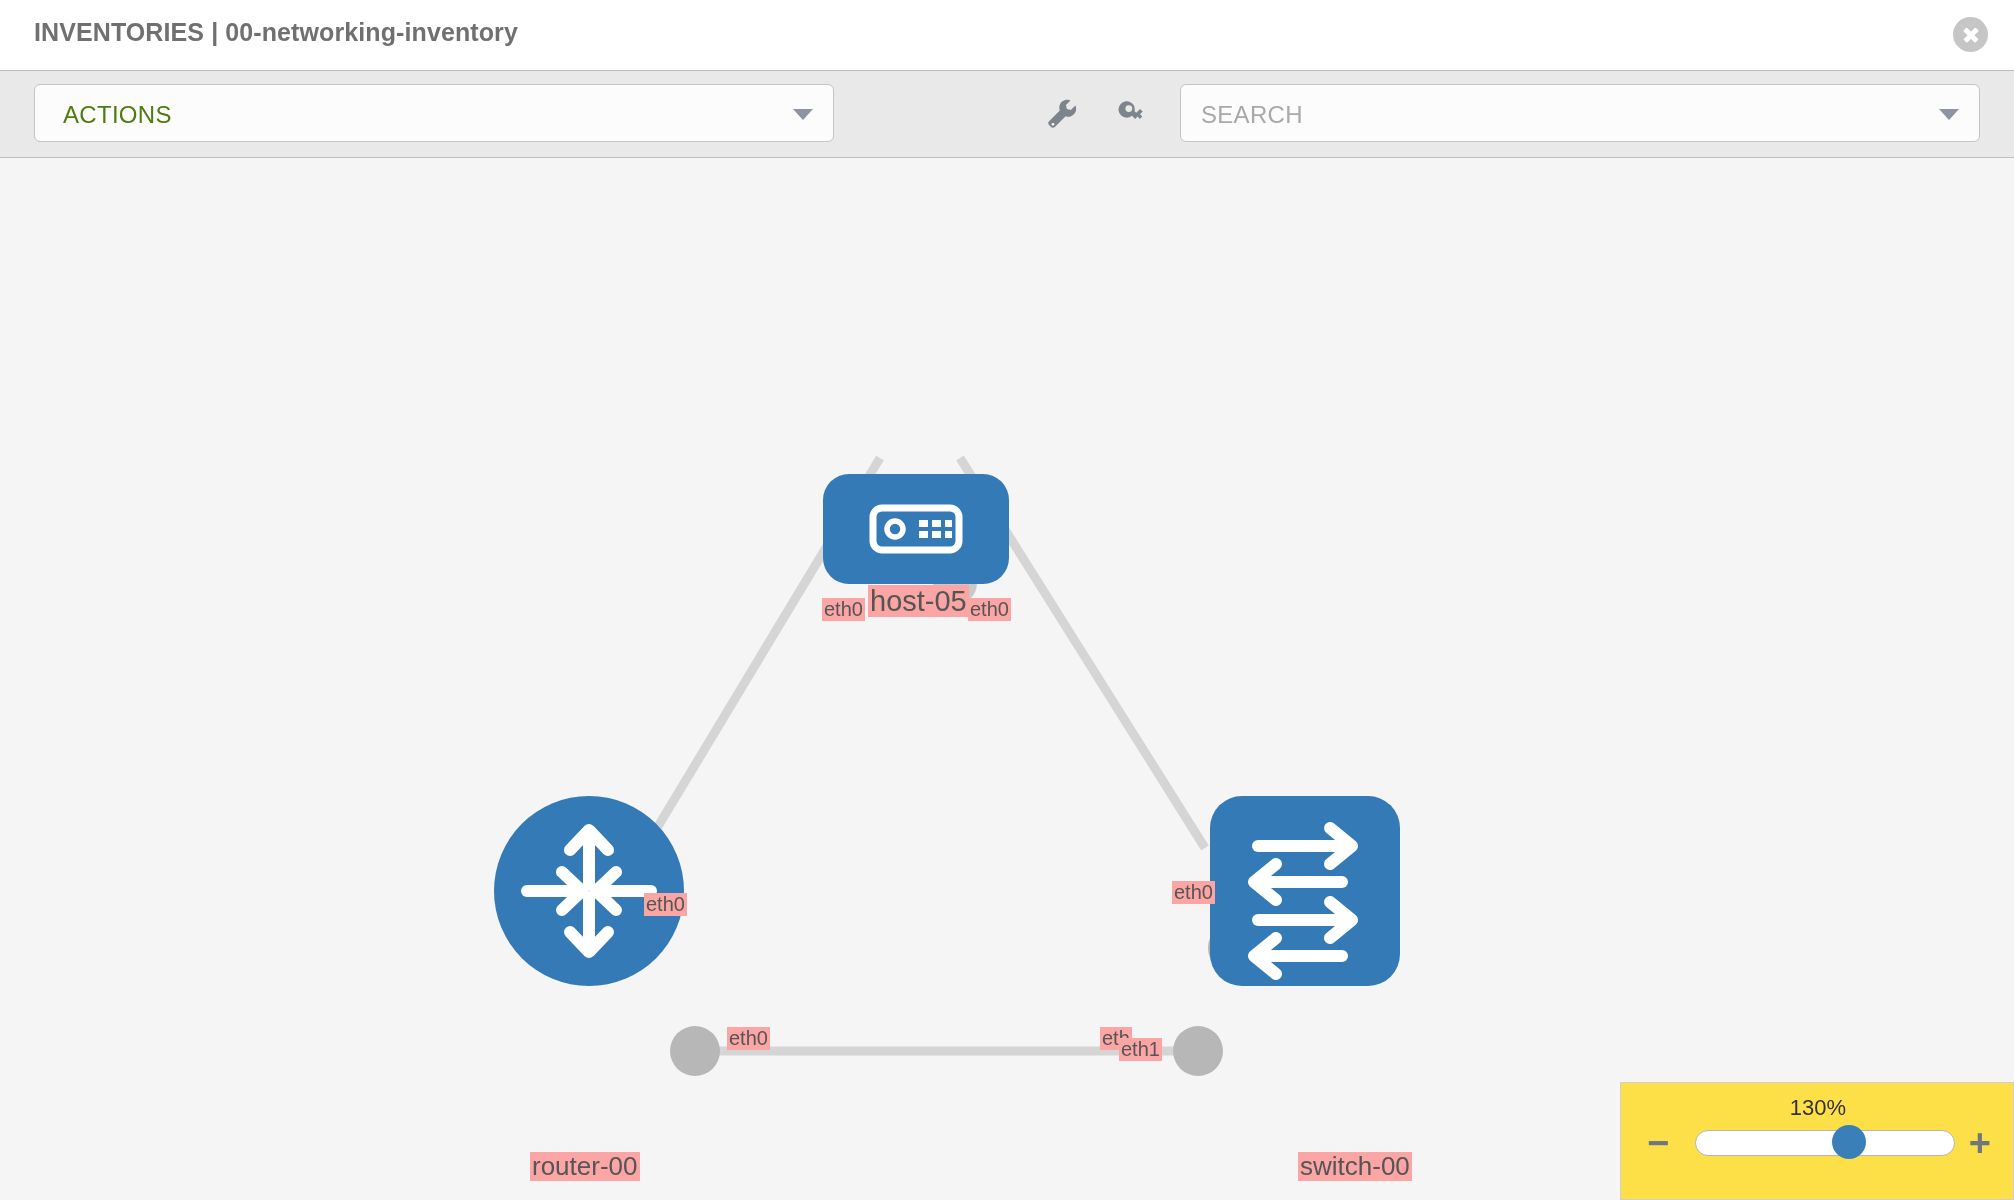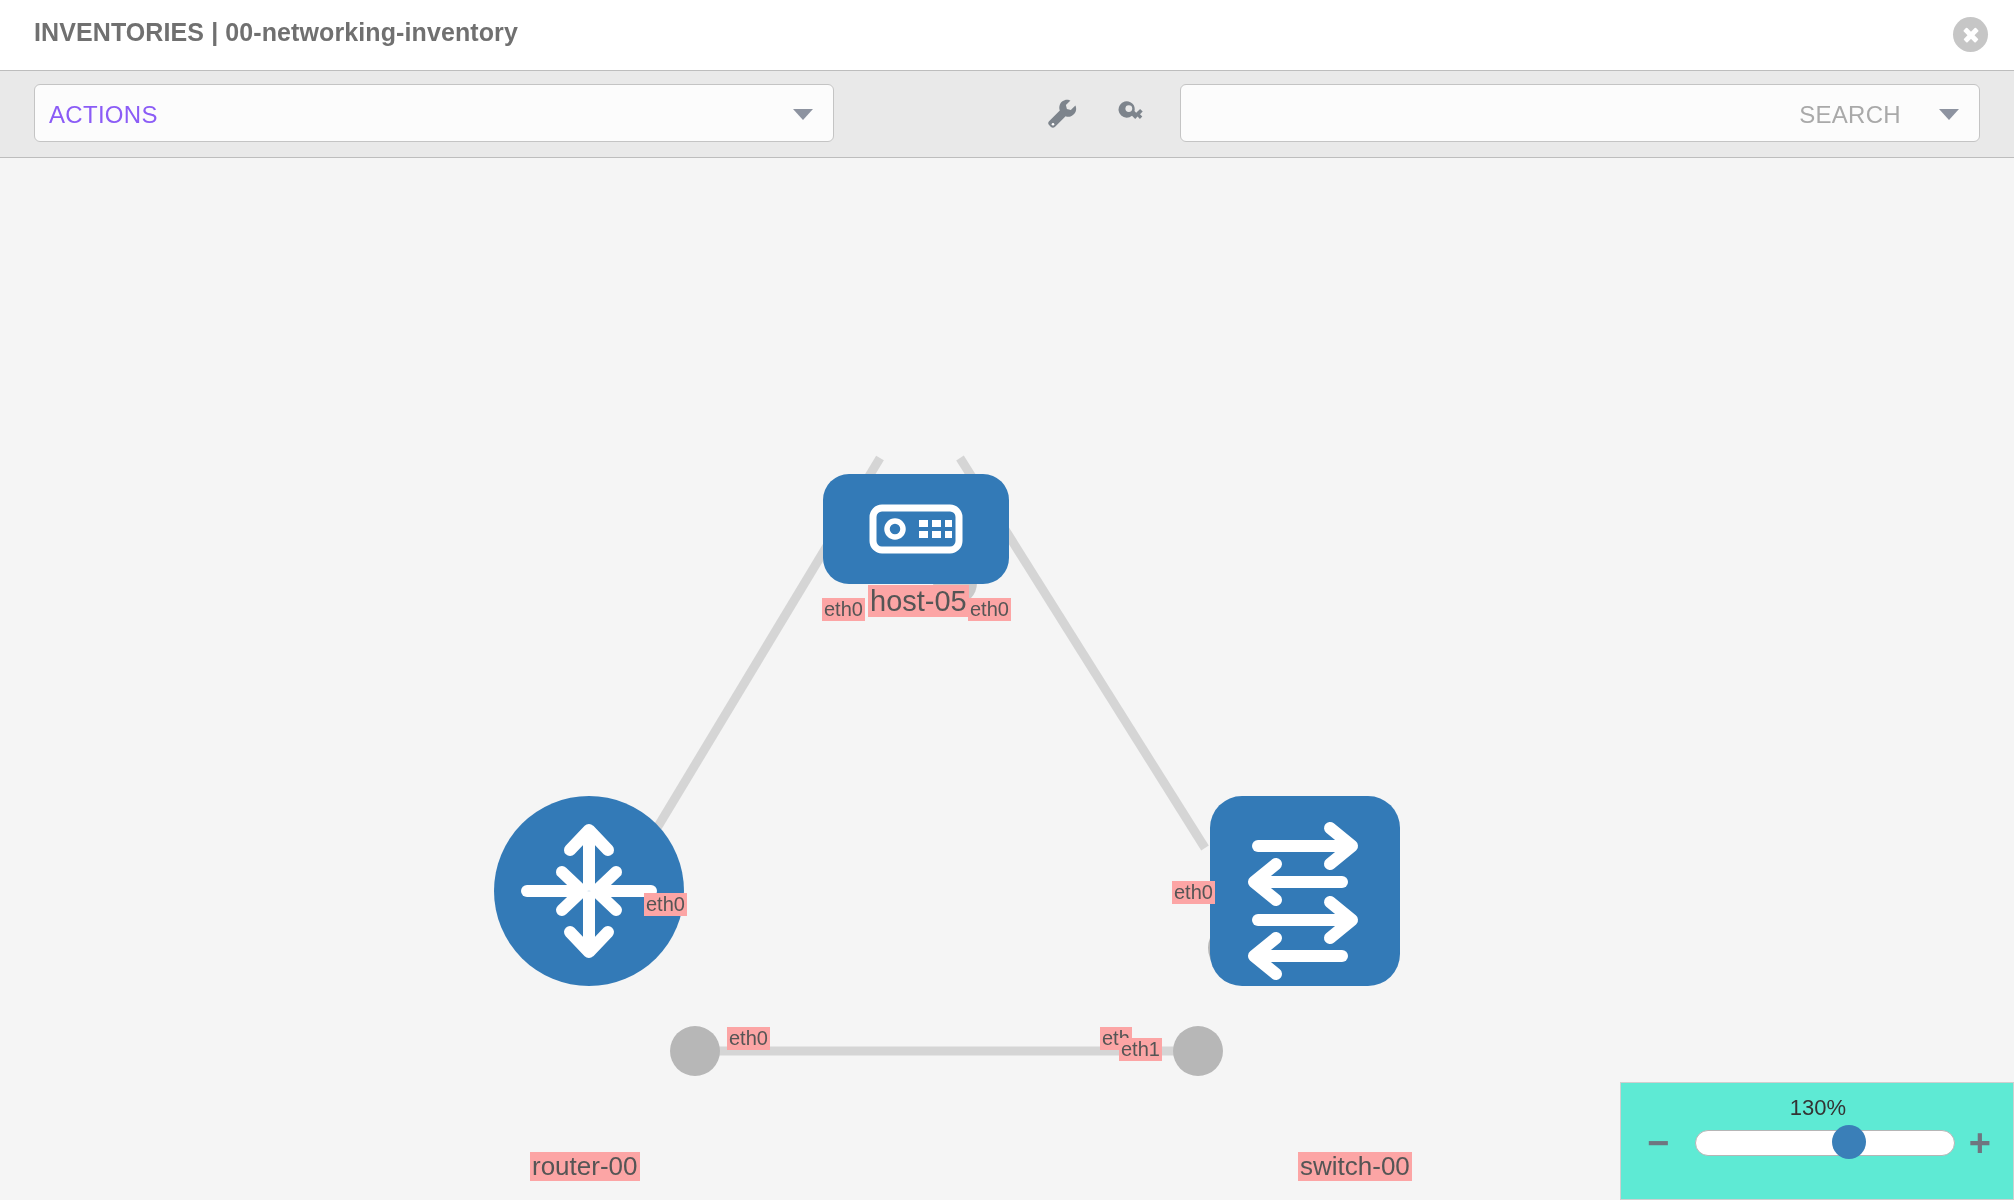--- a/index.html
+++ b/index.html
@@ -81,24 +81,24 @@
     width: 800px;
     height: 58px;
     background: #fcfcfc;
     border: 1px solid #c4c4c4;
     border-radius: 6px;
     box-sizing: border-box;
     cursor: pointer;
   }
   .actions-label {
     position: absolute;
-    left: 14px;
+    left: 28px;
     top: 16px;
     font-size: 24px;
-    color: #8b5cf6;
+    color: #4d7c0f;
     letter-spacing: 0.3px;
   }
   .caret-down {
     position: absolute;
     width: 0; height: 0;
     border-left: 10px solid transparent;
     border-right: 10px solid transparent;
     border-top: 11px solid #8d93a0;
   }
   .actions-caret { right: 20px; top: 24px; }
@@ -132,21 +132,20 @@
     top: 14px;
     width: 700px;
     height: 30px;
     border: none;
     outline: none;
     background: transparent;
     font-family: "Liberation Sans", sans-serif;
     font-size: 24px;
     color: #555555;
     letter-spacing: 0.3px;
-    text-align: right;
   }
   .search-input::placeholder { color: #a9a9a9; }
   .search-caret { right: 20px; top: 24px; }
 
   
   .canvas {
     position: absolute;
     left: 0; top: 158px;
     width: 2014px;
     height: 1042px;
@@ -168,21 +167,21 @@
   .nlabel.node-name   { font-size: 26px; }
   .nlabel.iface       { font-size: 20px; }
 
   
   .zoom-panel {
     position: absolute;
     left: 1620px;
     top: 1082px;
     width: 394px;
     height: 118px;
-    background: #5eead4;
+    background: #fde047;
     border: 1px solid #cfcfcf;
     box-sizing: border-box;
   }
   .zoom-value {
     position: absolute;
     top: 12px;
     left: 0;
     width: 394px;
     text-align: center;
     font-size: 22px;

